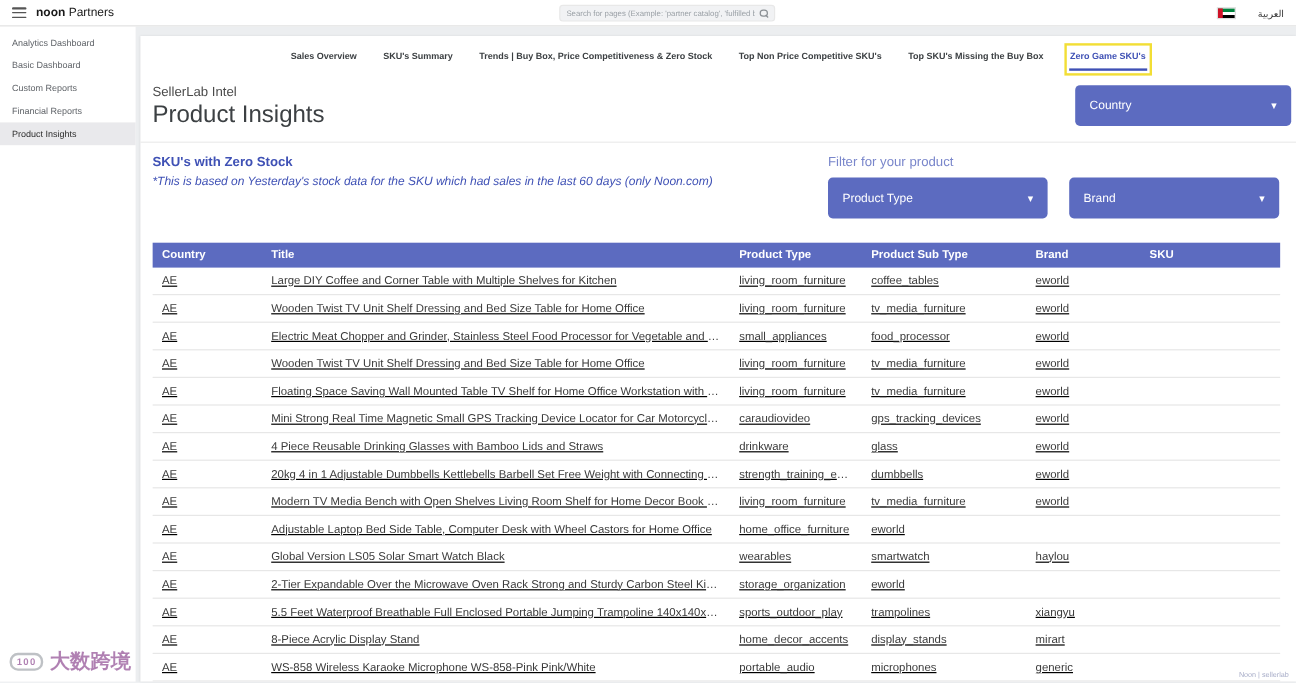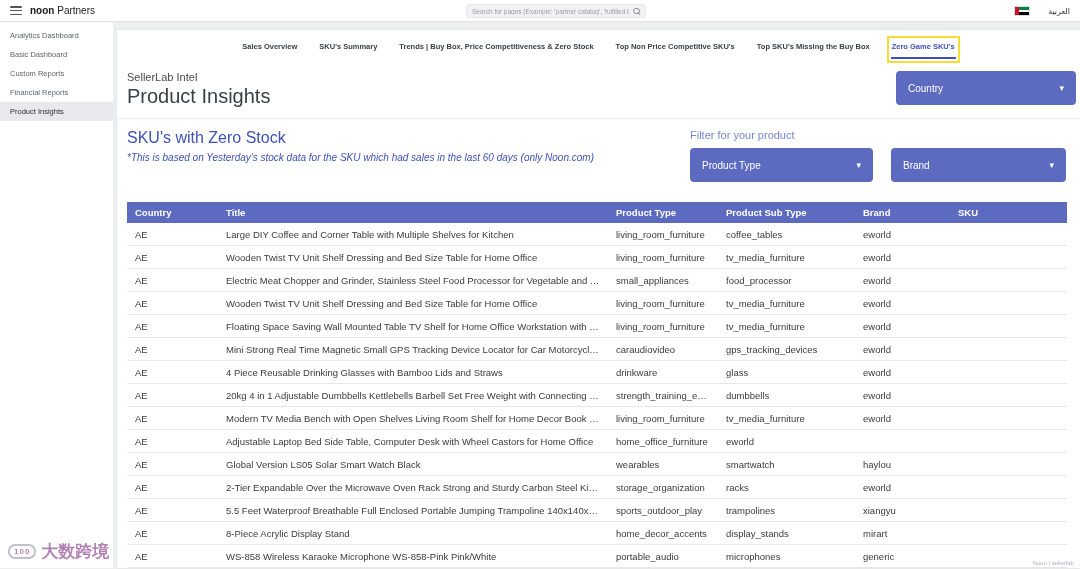--- a/index.html
+++ b/index.html
@@ -41,33 +41,33 @@
   
   .page-header { display:flex; justify-content:space-between; align-items:flex-start; padding:12px 4px 10px 10px; border-bottom:1px solid #ebebeb; flex:0 0 auto; }
   .suptitle { font-size:11px; color:#4a4a4a; }
   .page-title { font-size:20px; color:#3c4043; font-weight:400; margin-top:2px; }
   .dd-btn { background:#5c6bc0; color:#fff; border:none; border-radius:4px; height:34px; display:flex; align-items:center; justify-content:space-between; padding:0 12px; font-size:10px; font-family:"Liberation Sans",sans-serif; cursor:pointer; }
   .dd-btn .caret { font-size:9px; margin-left:10px; }
   .country-btn { width:180px; }
 
   
   .section-row { display:flex; justify-content:space-between; align-items:flex-start; padding:10px 14px 0 10px; flex:0 0 auto; }
-  .sec-title { font-size:16px; font-weight:400; color:#3f51b5; }
+  .sec-title { font-size:11px; font-weight:700; color:#3f51b5; }
   .sec-sub { font-size:10px; font-style:italic; color:#3f51b5; margin-top:5px; }
   .filter-area { width:376px; }
   .filter-label { font-size:11px; color:#7986cb; margin-bottom:7px; }
   .filter-btns { display:flex; gap:18px; }
   .pt-btn { width:183px; } .br-btn { width:175px; }
 
   
   .table { margin:20px 13px 0 10px; flex:1; overflow:hidden; }
   .thead-row, .tr { display:grid; grid-template-columns:91px 390px 110px 137px 95px 1fr; }
   .thead-row { background:#5c6bc0; color:#fff; }
   .th { font-size:9.5px; font-weight:700; padding:5px 8px; white-space:nowrap; overflow:hidden; }
-  .tr { border-bottom:1px solid #e7e7e7; }
+  .tr { border-bottom:1px solid #e7e7e7;text-decoration:underline; }
   .td { font-size:9.5px; color:#3a3a3a; padding:5.5px 8px; white-space:nowrap; overflow:hidden; text-overflow:ellipsis; }
 
   .footer-credit { position:absolute; right:6px; bottom:2px; font-size:6px; color:#a9aec9; }
 
   
   .watermark { position:absolute; left:8px; bottom:6px; display:flex; align-items:center; gap:5px; opacity:.55; color:#701a75; z-index:9; pointer-events:none; }
   .wm-logo { border:2px solid #8a9097; border-radius:7px; font-size:8px; font-weight:700; padding:1px 4px; letter-spacing:1px; }
   .wm-text { font-size:17px; font-weight:700; font-family:"DejaVu Sans",sans-serif; }
 </style>
 </head>
@@ -238,21 +238,20 @@
               <div class="td">Global Version LS05 Solar Smart Watch Black</div>
               <div class="td">wearables</div>
               <div class="td">smartwatch</div>
               <div class="td">haylou</div>
               <div class="td"></div>
             </div>
             <div class="tr">
               <div class="td">AE</div>
               <div class="td">2-Tier Expandable Over the Microwave Oven Rack Strong and Sturdy Carbon Steel Kitchen Counter S...</div>
               <div class="td">storage_organization</div>
-              <div class="td">racks</div>
               <div class="td">eworld</div>
               <div class="td"></div>
             </div>
             <div class="tr">
               <div class="td">AE</div>
               <div class="td">5.5 Feet Waterproof Breathable Full Enclosed Portable Jumping Trampoline 140x140x120cm</div>
               <div class="td">sports_outdoor_play</div>
               <div class="td">trampolines</div>
               <div class="td">xiangyu</div>
               <div class="td"></div>

